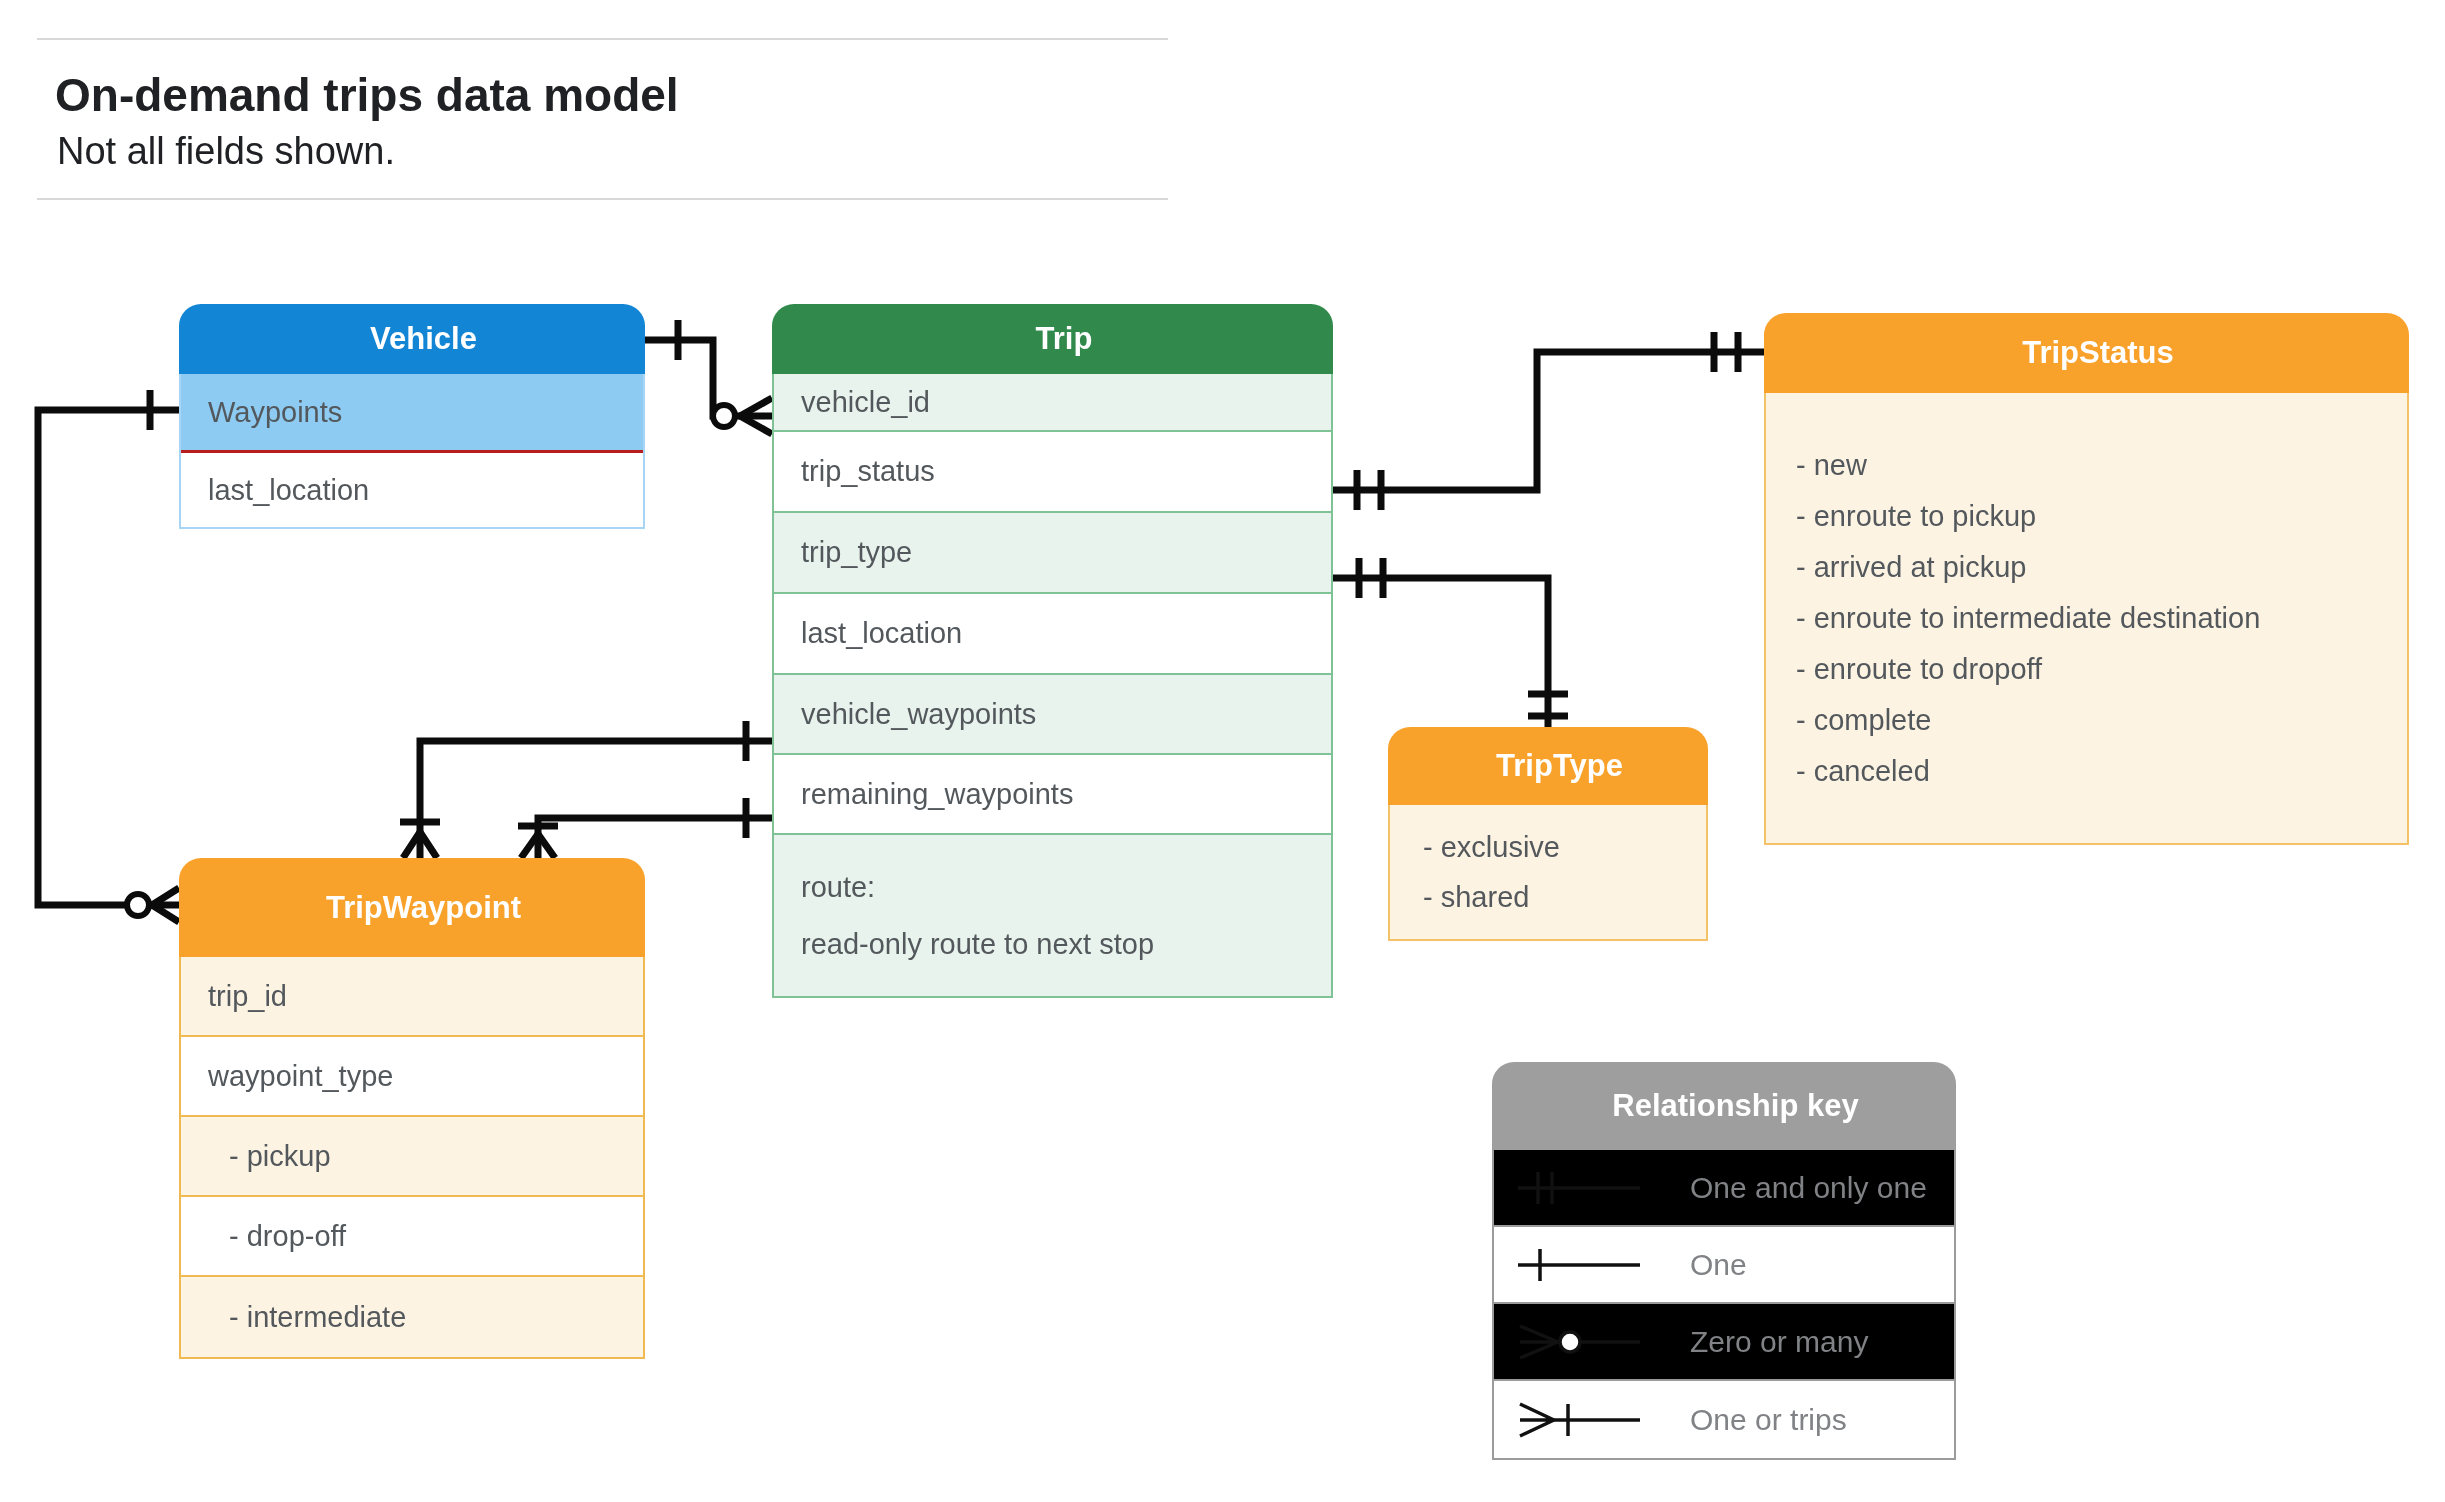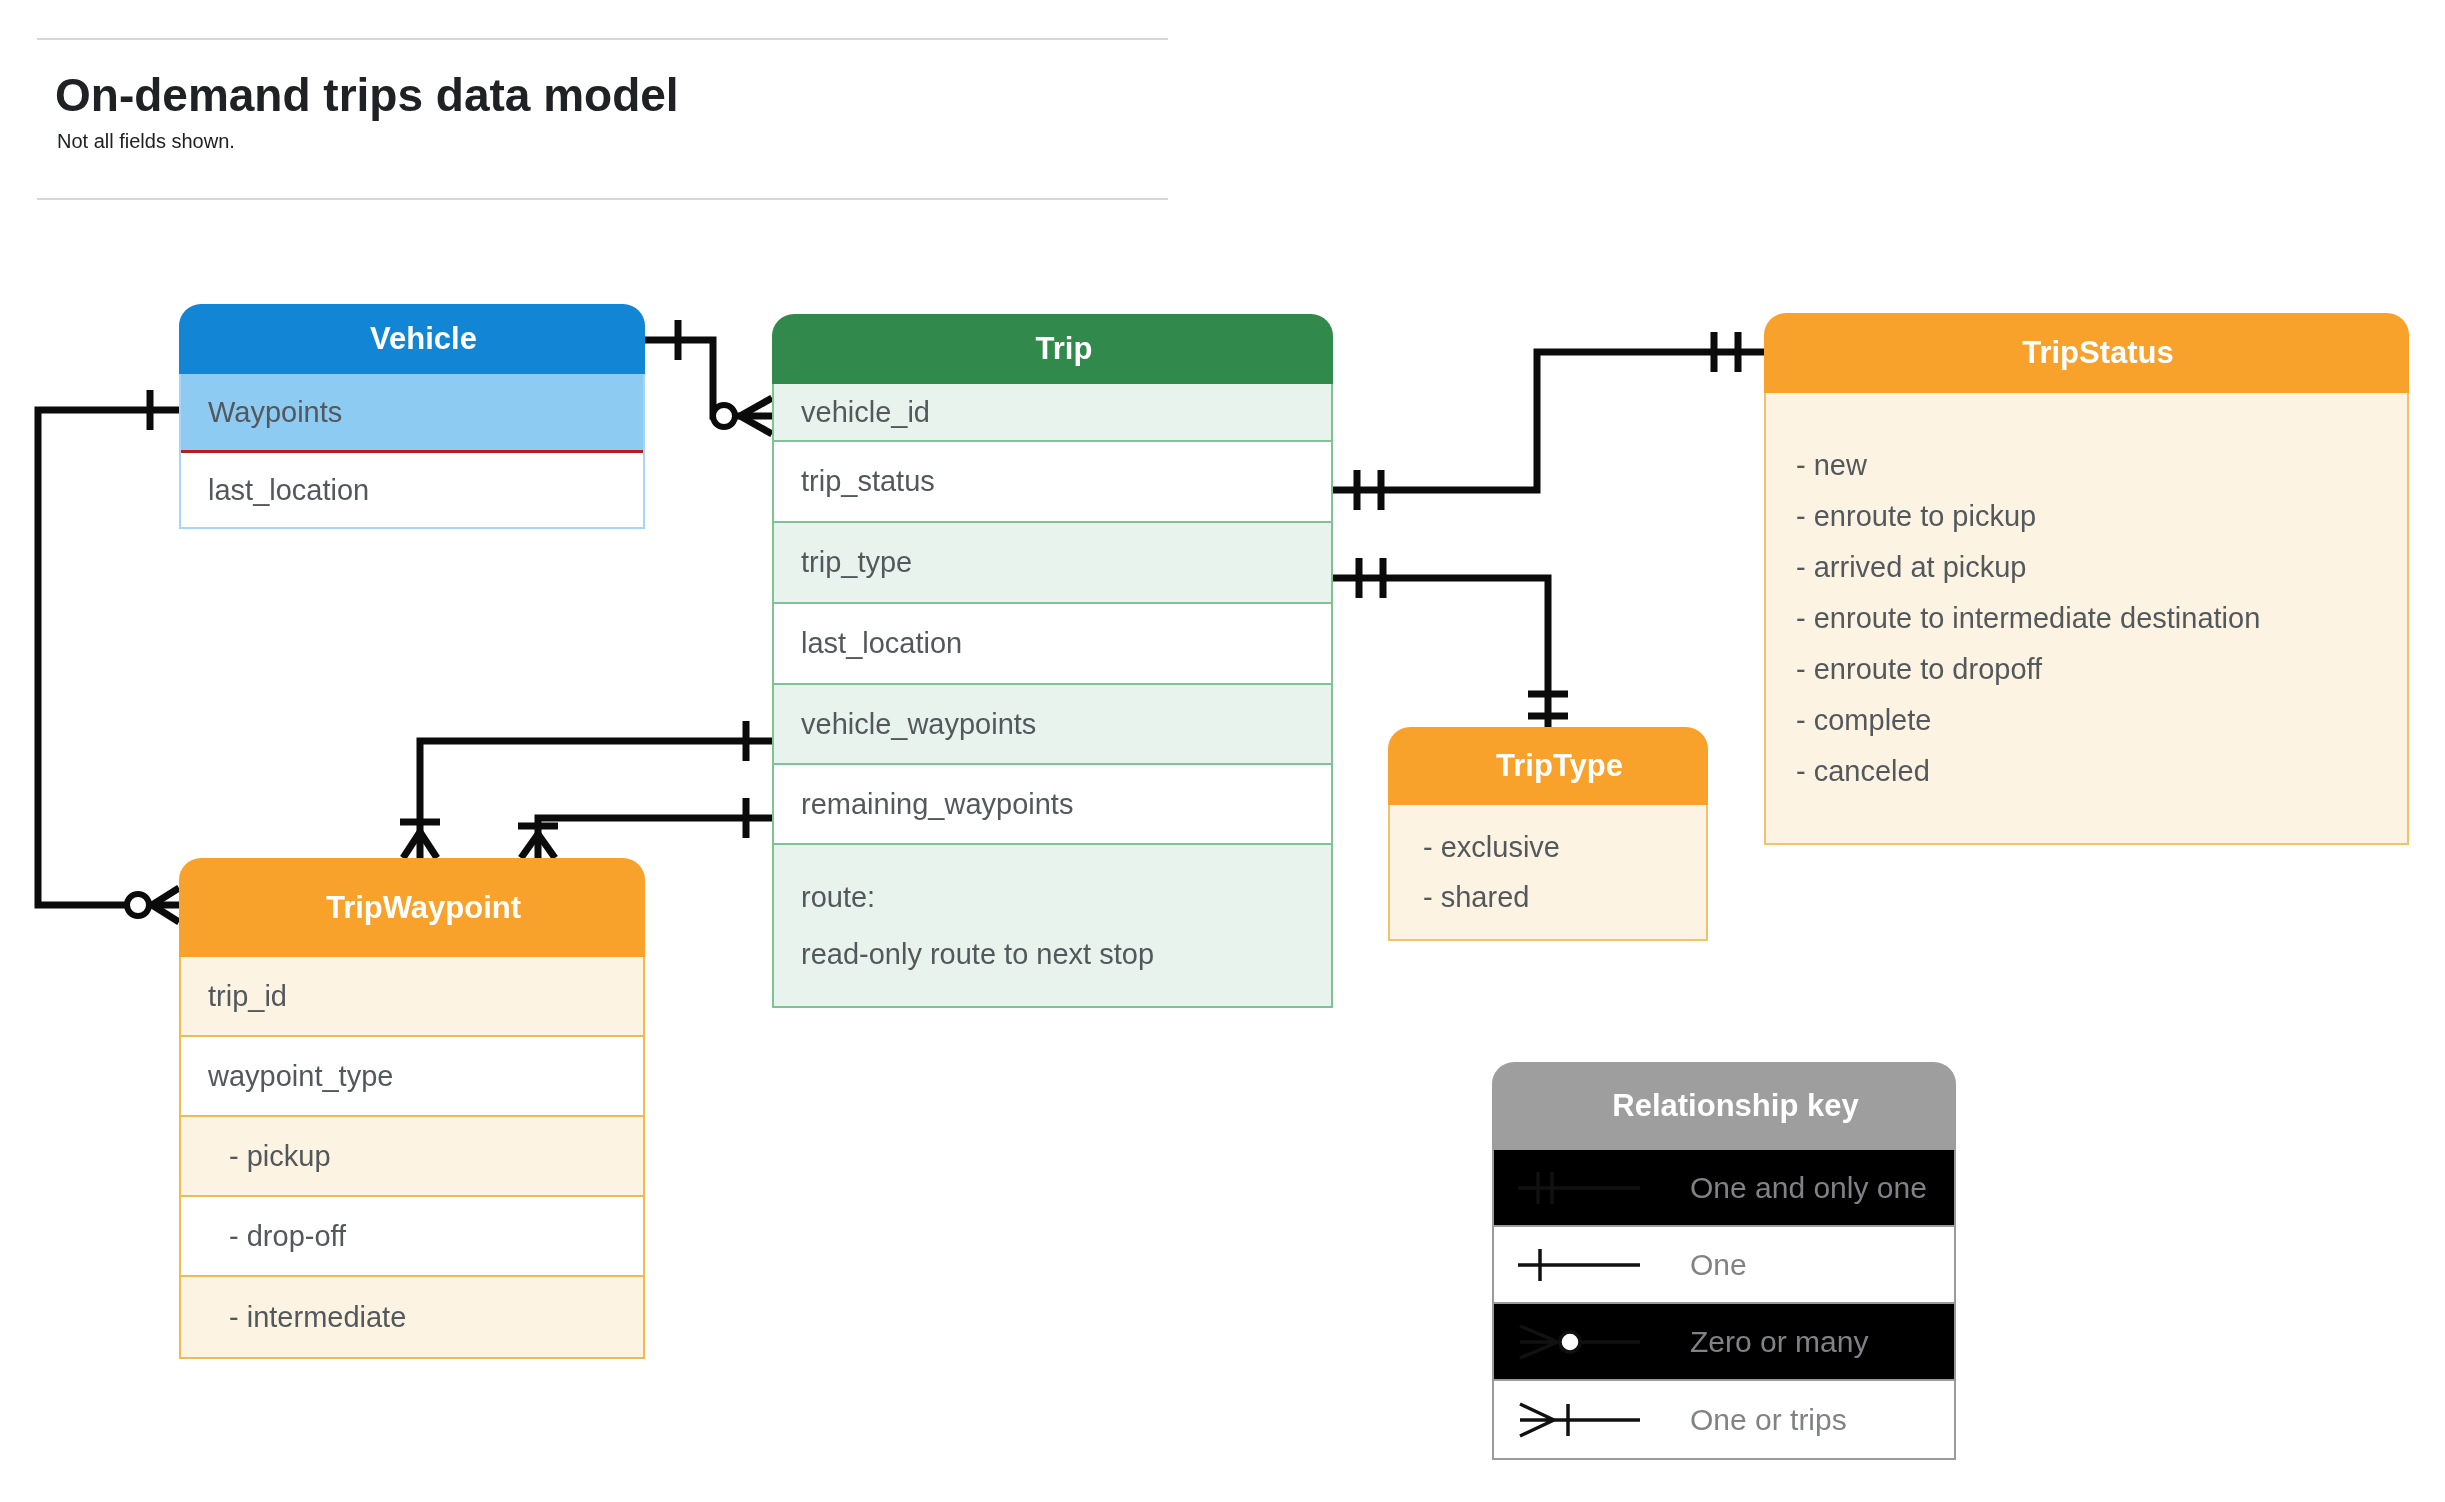--- a/index.html
+++ b/index.html
@@ -6,30 +6,30 @@
   #canvas{
     position:relative;width:2445px;height:1502px;background:#ffffff;overflow:hidden;
     font-family:"Liberation Sans",sans-serif;
   }
   .hr{position:absolute;height:2px;background:#d8d8d8;}
   .page-title{
     position:absolute;left:55px;top:68px;font-size:46px;font-weight:700;color:#202124;
     letter-spacing:0;
   }
   .page-subtitle{
-    position:absolute;left:57px;top:130px;font-size:20px;font-weight:400;color:#202124;
+    position:absolute;left:57px;top:130px;font-size:38px;font-weight:400;color:#202124;
   }
   .entity{position:absolute;}
   .hdr{
     width:100%;color:#ffffff;font-weight:700;font-size:31px;
     display:flex;align-items:center;justify-content:center;
     border-radius:22px 22px 0 0;box-sizing:border-box;padding-left:23px;
   }
   .hdr-blue{background:#1285d5;height:70px;}
-  .hdr-green{background:#318a4b;height:70px;margin-top:10px;}
+  .hdr-green{background:#318a4b;height:70px;}
   .hdr-orange{background:#f9a22b;}
   .hdr-gray{background:#9e9e9e;}
   .body-box{box-sizing:border-box;}
   .row{
     box-sizing:border-box;display:flex;align-items:center;
     font-size:29px;color:#53585c;padding-left:27px;background:#ffffff;
   }
   .row.indent{padding-left:48px;}
   
   .veh-body{border:2px solid #a8d5f6;border-top:none;}

